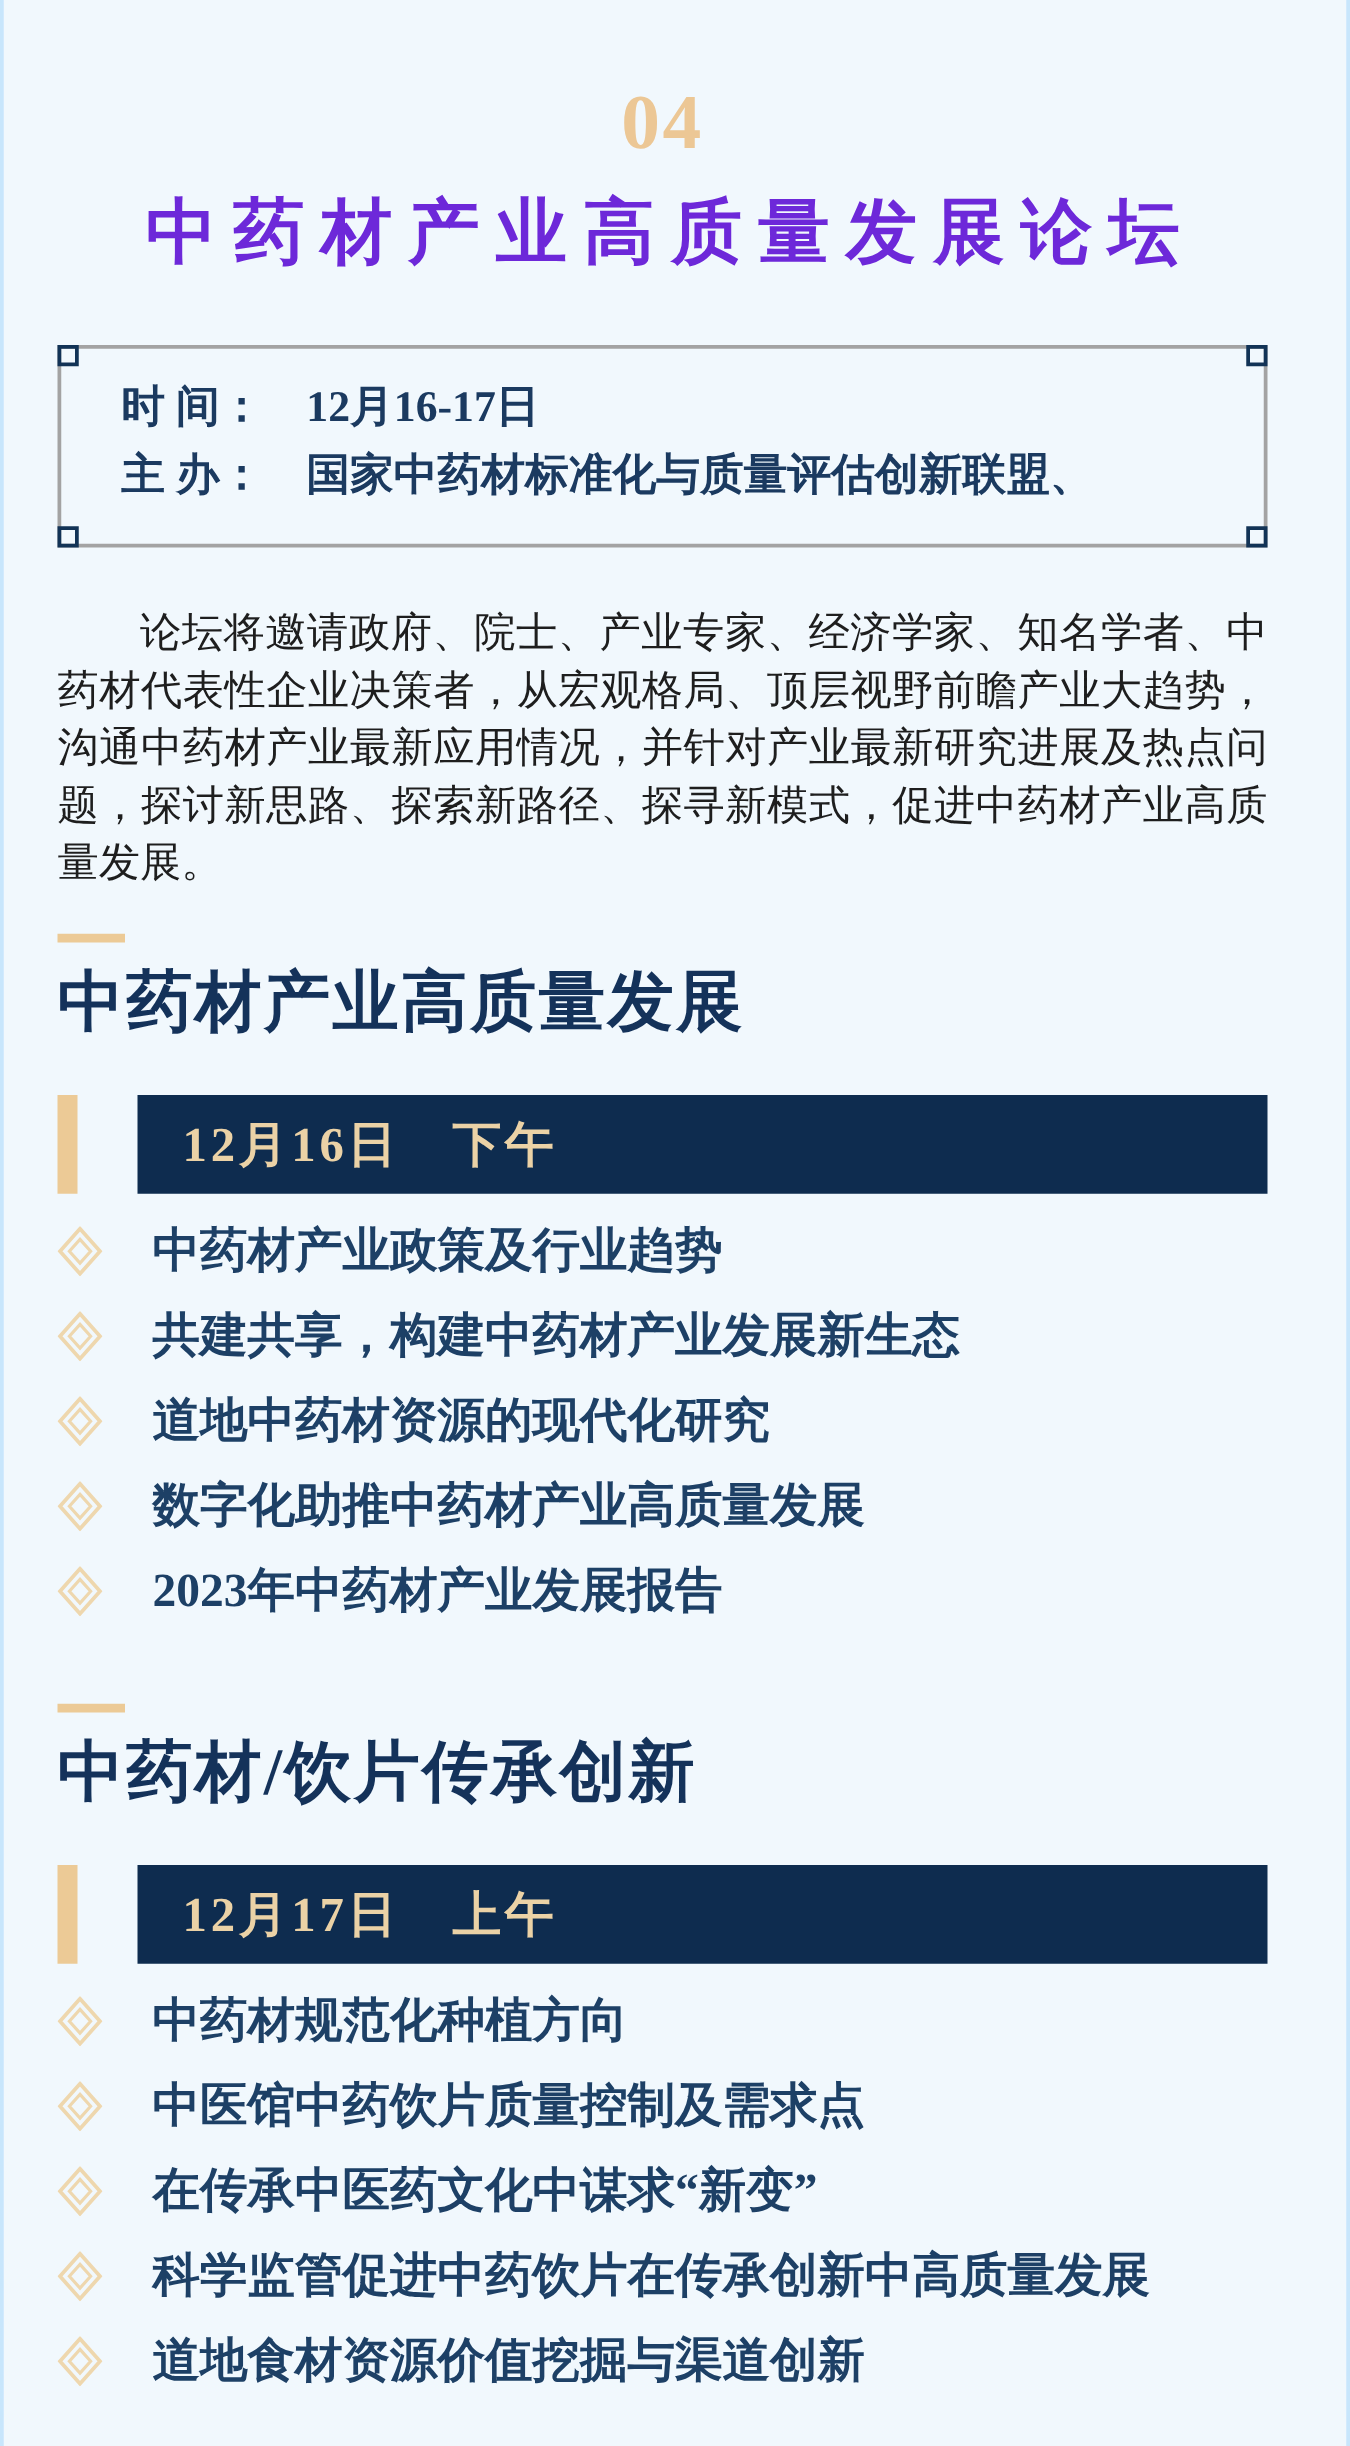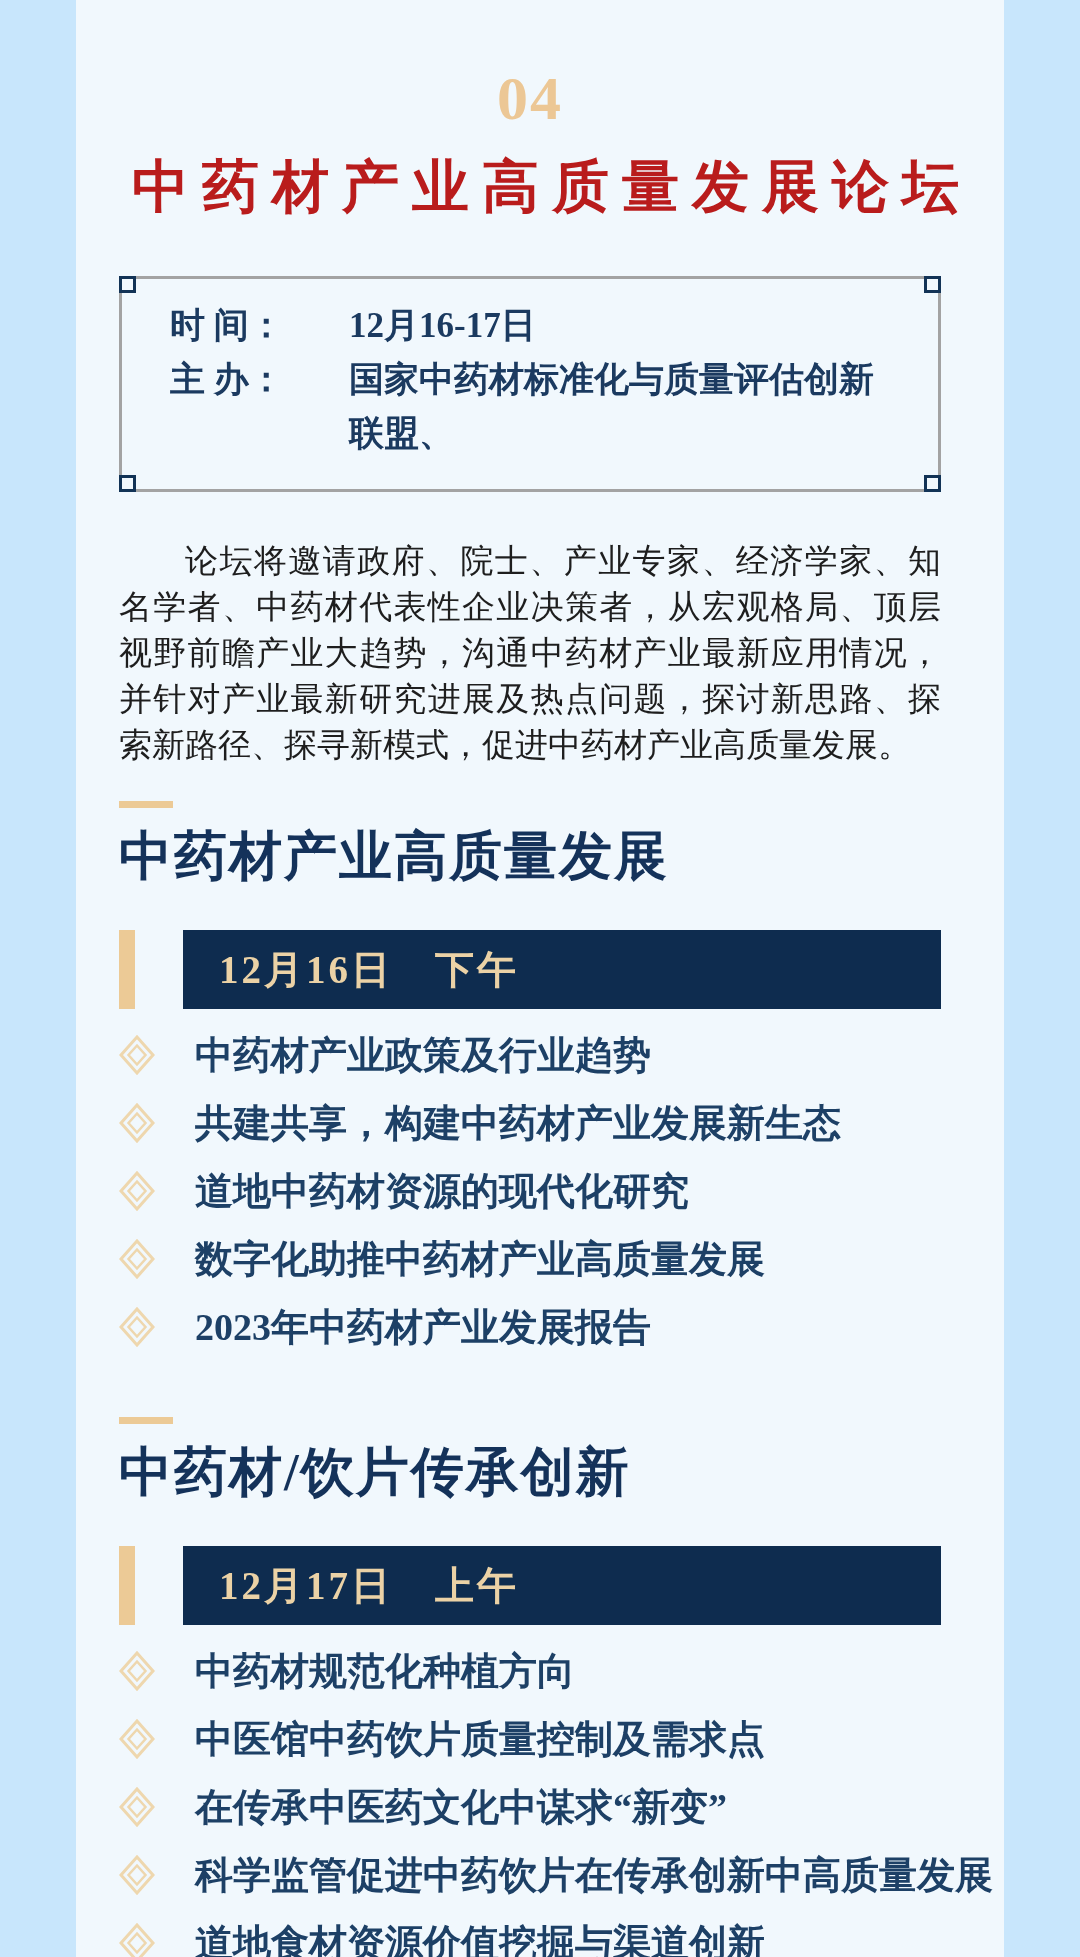--- a/index.html
+++ b/index.html
@@ -4,42 +4,42 @@
 <style>
   html, body { margin: 0; padding: 0; }
   body {
     width: 1080px;
     height: 1957px;
     background: #c8e6fc;
     font-family: "Liberation Serif", serif;
     overflow: hidden;
   }
   .page {
-    width: 928px;
+    width: 1074px;
     height: 1957px;
     margin: 0 auto;
     background: #f1f8fd;
     box-sizing: border-box;
     padding: 64px 63px 0 43px;
   }
   
   .section-number {
     text-align: center;
     font-size: 62px;
     line-height: 1.1;
     font-weight: bold;
     color: #ecc795;
     letter-spacing: 2px;
   }
   .page-title {
     text-align: center;
     font-size: 57px;
     line-height: 1.15;
     font-weight: bold;
-    color: #b91c1c;
+    color: #6d28d9;
     letter-spacing: 13px;
     margin-top: 22px;
     white-space: nowrap;
     text-indent: 13px; 
   }
   
   .info-box {
     position: relative;
     margin-top: 56px;
     border: 3px solid #a3a3a3;
@@ -64,21 +64,20 @@
     line-height: 54px;
     font-weight: bold;
     color: #1b3a60;
     white-space: nowrap;
   }
   .info-value {
     font-size: 35px;
     line-height: 54px;
     font-weight: bold;
     color: #1b3a60;
-    margin-left: 31px;
   }
   
   .intro {
     margin-top: 46px;
     font-size: 33px;
     line-height: 46px;
     color: #1e1e1e;
     text-indent: 2em;
     text-align: justify;
   }

